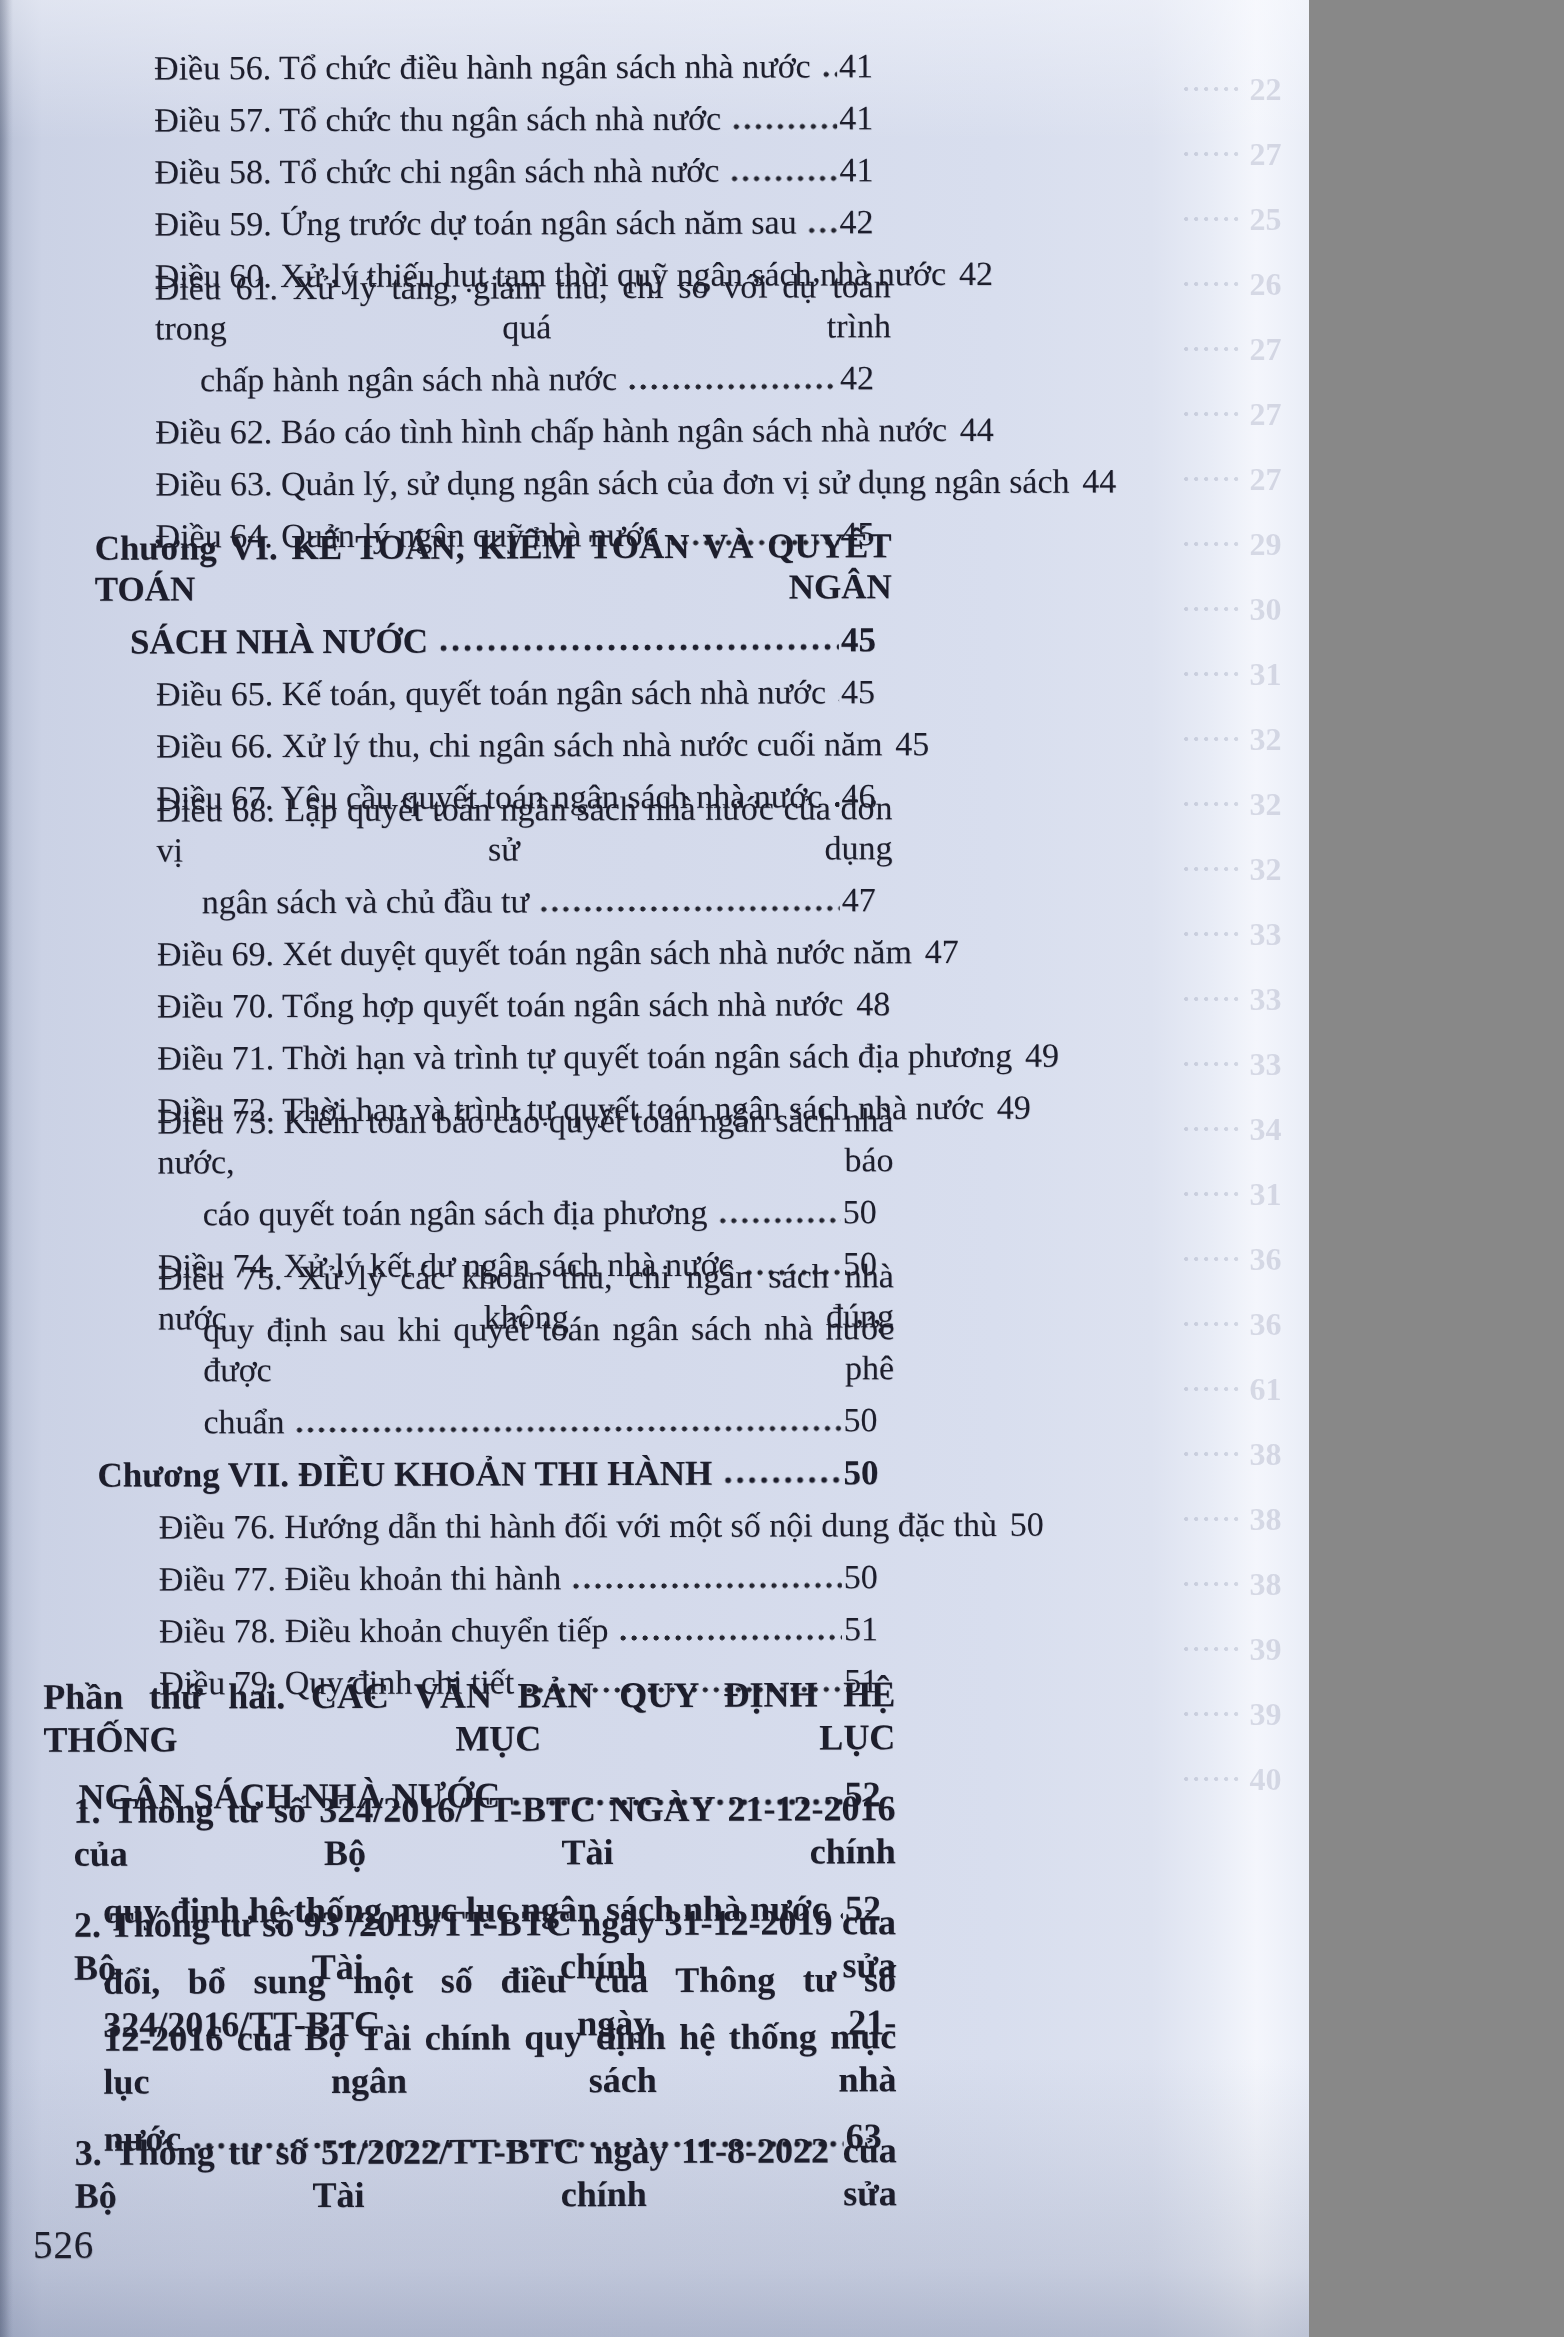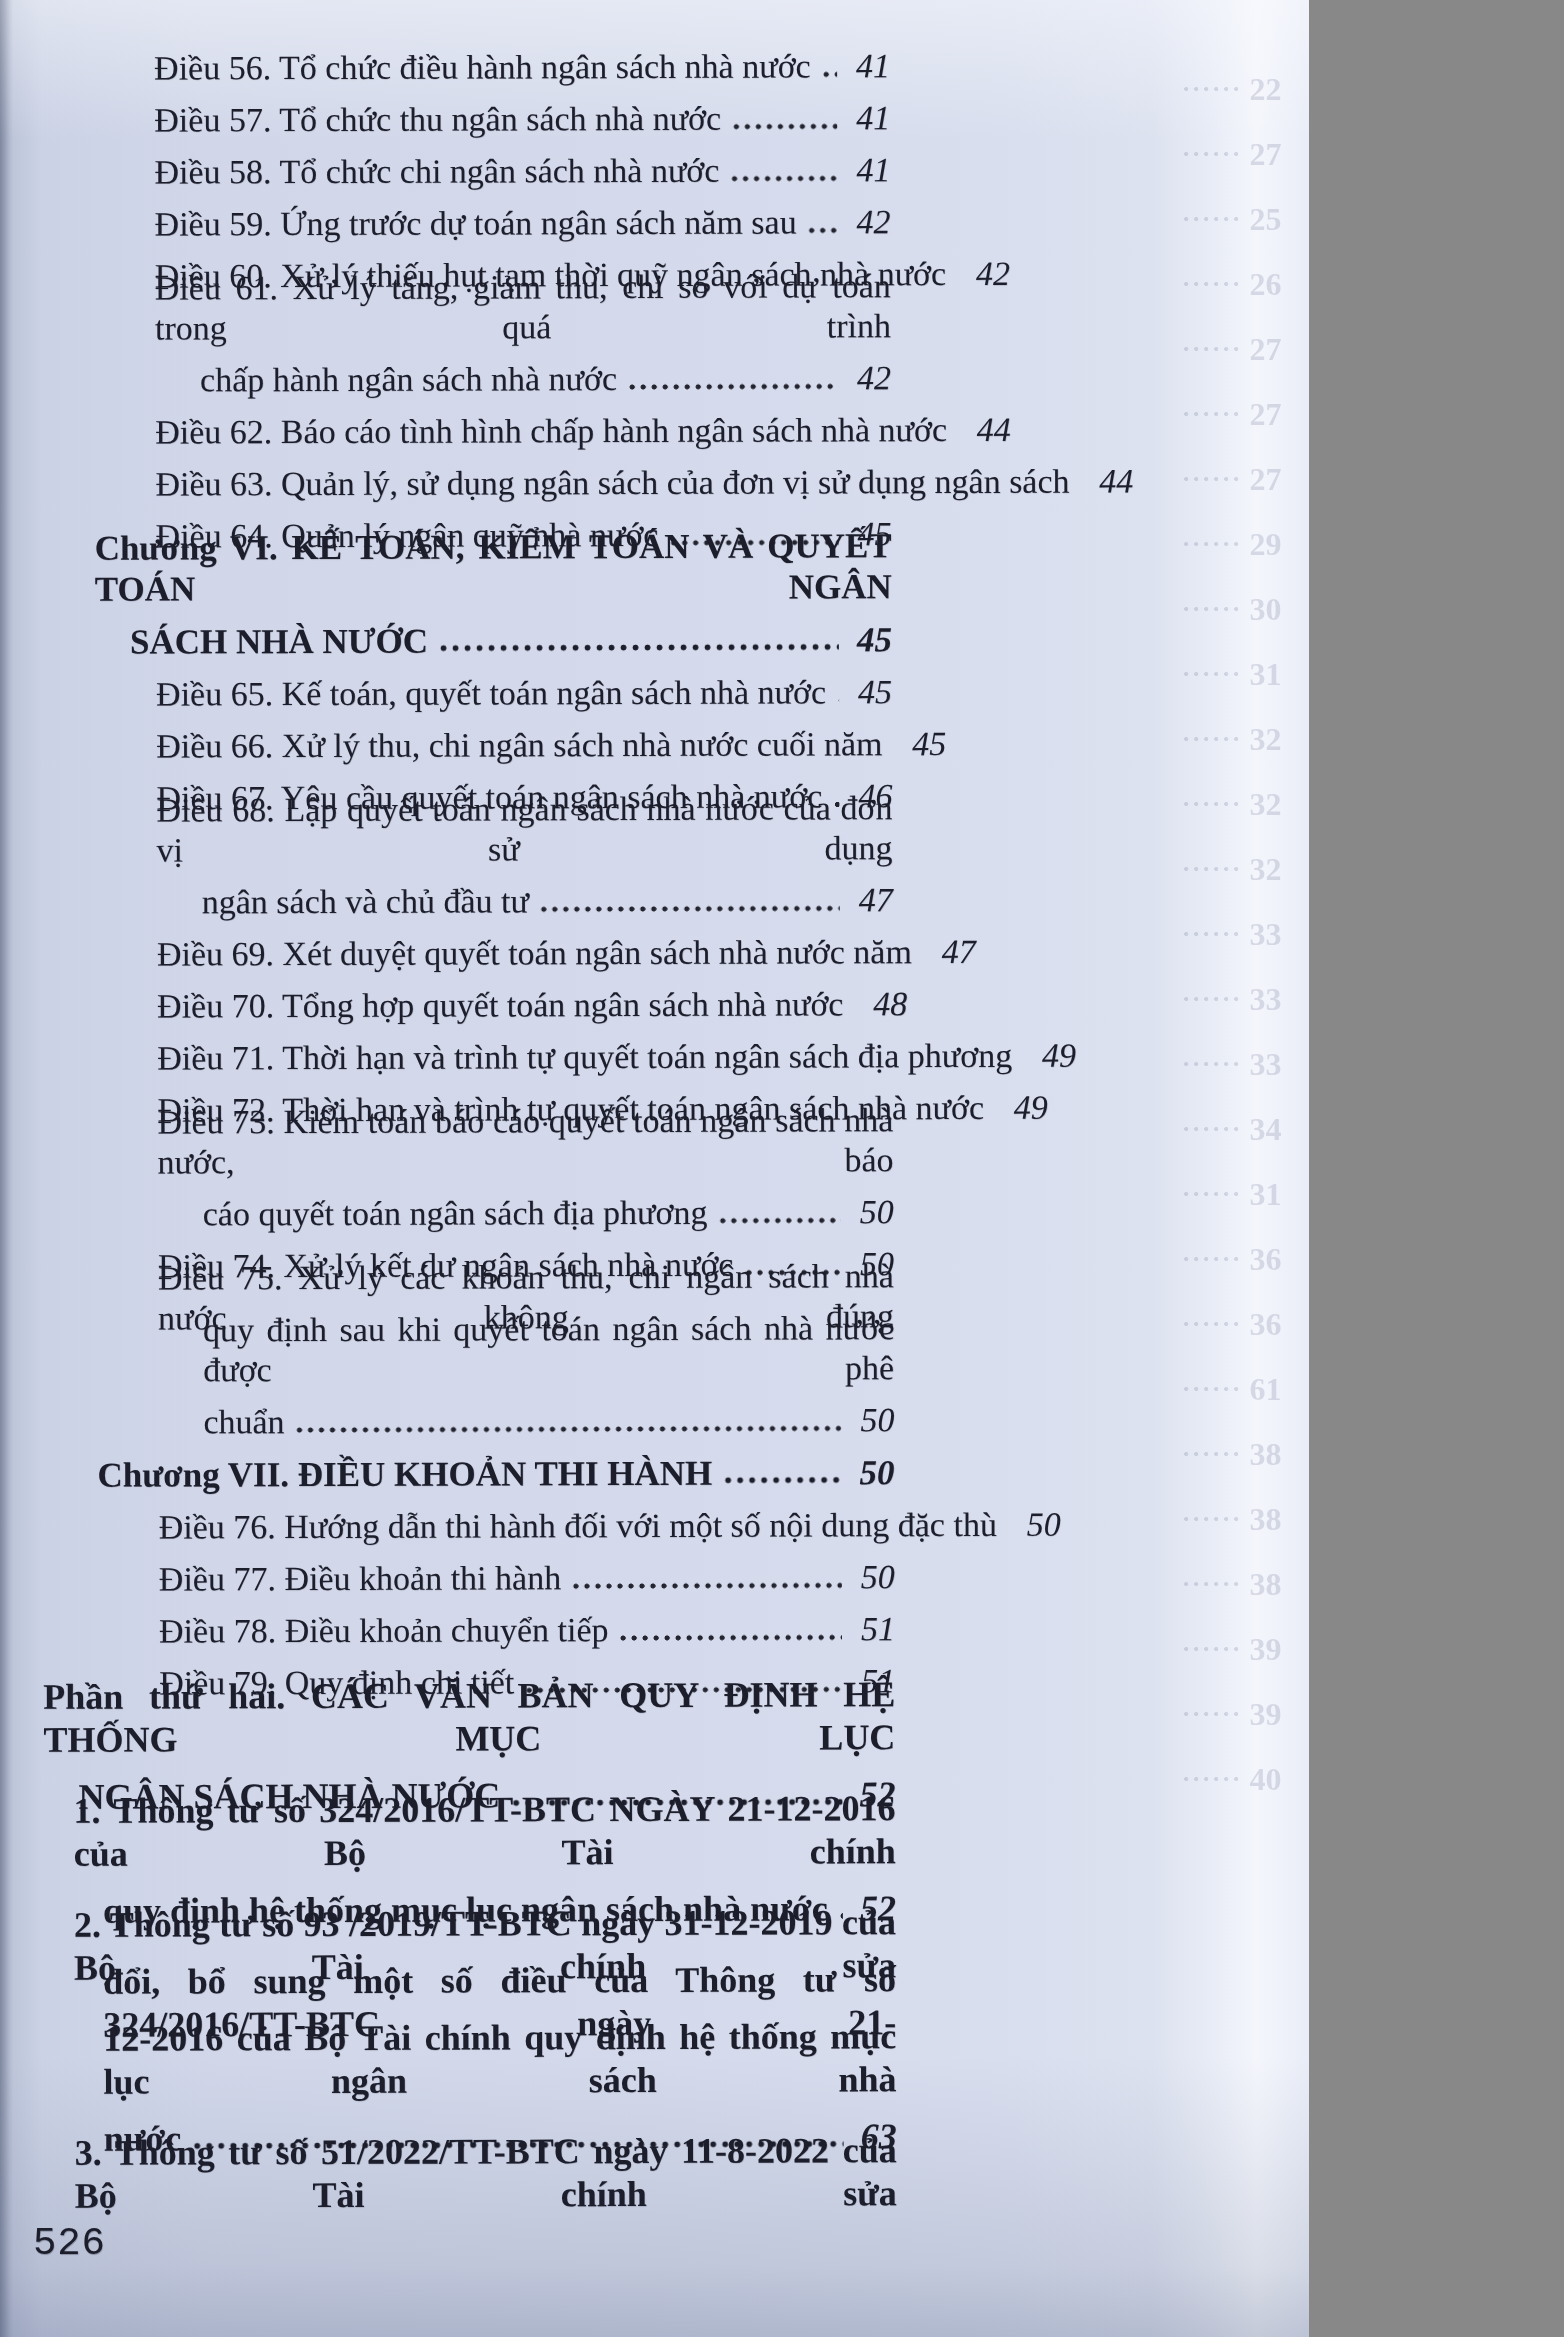--- a/index.html
+++ b/index.html
@@ -28,21 +28,21 @@
     font-size:34px;line-height:1.18;white-space:nowrap;
     box-sizing:border-box;
   }
   .txt{flex:0 0 auto;}
   .just{flex:1 1 auto;text-align:justify;text-align-last:justify;white-space:normal;}
   .leader{
     flex:1 1 auto;height:8.2px;margin:0 1.8px 8.2px 11px;
     background:radial-gradient(circle at 4.1px 4.1px, #23242f 2.3px, rgba(0,0,0,0) 2.9px) repeat-x;
     background-size:11px 8.2px;
   }
-  .pg{flex:0 0 auto;min-width:51px;text-align:right;font-style:italic;}
+  .pg{flex:0 0 auto;min-width:51px;}
   
   .s-entry{padding-left:154px;}
   .s-cont{padding-left:199px;}
   .s-chapter{padding-left:93px;}
   .s-chapter-cont{padding-left:128px;}
   .s-part{padding-left:38px;}
   .s-part-cont{padding-left:73px;}
   .s-num{padding-left:68px;}
   .s-num-cont{padding-left:97px;}
   
@@ -50,21 +50,20 @@
   .s-chapter,.s-chapter-cont{font-size:35px;height:53px;}
   .s-part,.s-part-cont,.s-num,.s-num-cont{font-size:36px;height:57px;}
   .b .leader{
     background:radial-gradient(circle at 4.6px 4.6px, #1d1e2c 2.6px, rgba(0,0,0,0) 3.3px) repeat-x;
     background-size:12px 9.1px;height:9.1px;margin-bottom:9.1px;
   }
   .footer{
     position:absolute;left:33px;top:2222px;
     font-size:39px;letter-spacing:0.9px;
     text-shadow:0.4px 0.5px 0.7px rgba(28,30,46,0.3);
-    font-family:Liberation Mono, monospace;
   }
   
   .ghosts{position:absolute;right:27.4px;top:57px;width:137px;}
   .g{
     display:flex;justify-content:flex-end;align-items:center;
     height:65px;
     color:rgba(44,56,98,0.15);
     font-size:32px;font-weight:bold;
     filter:blur(0.6px);
   }

